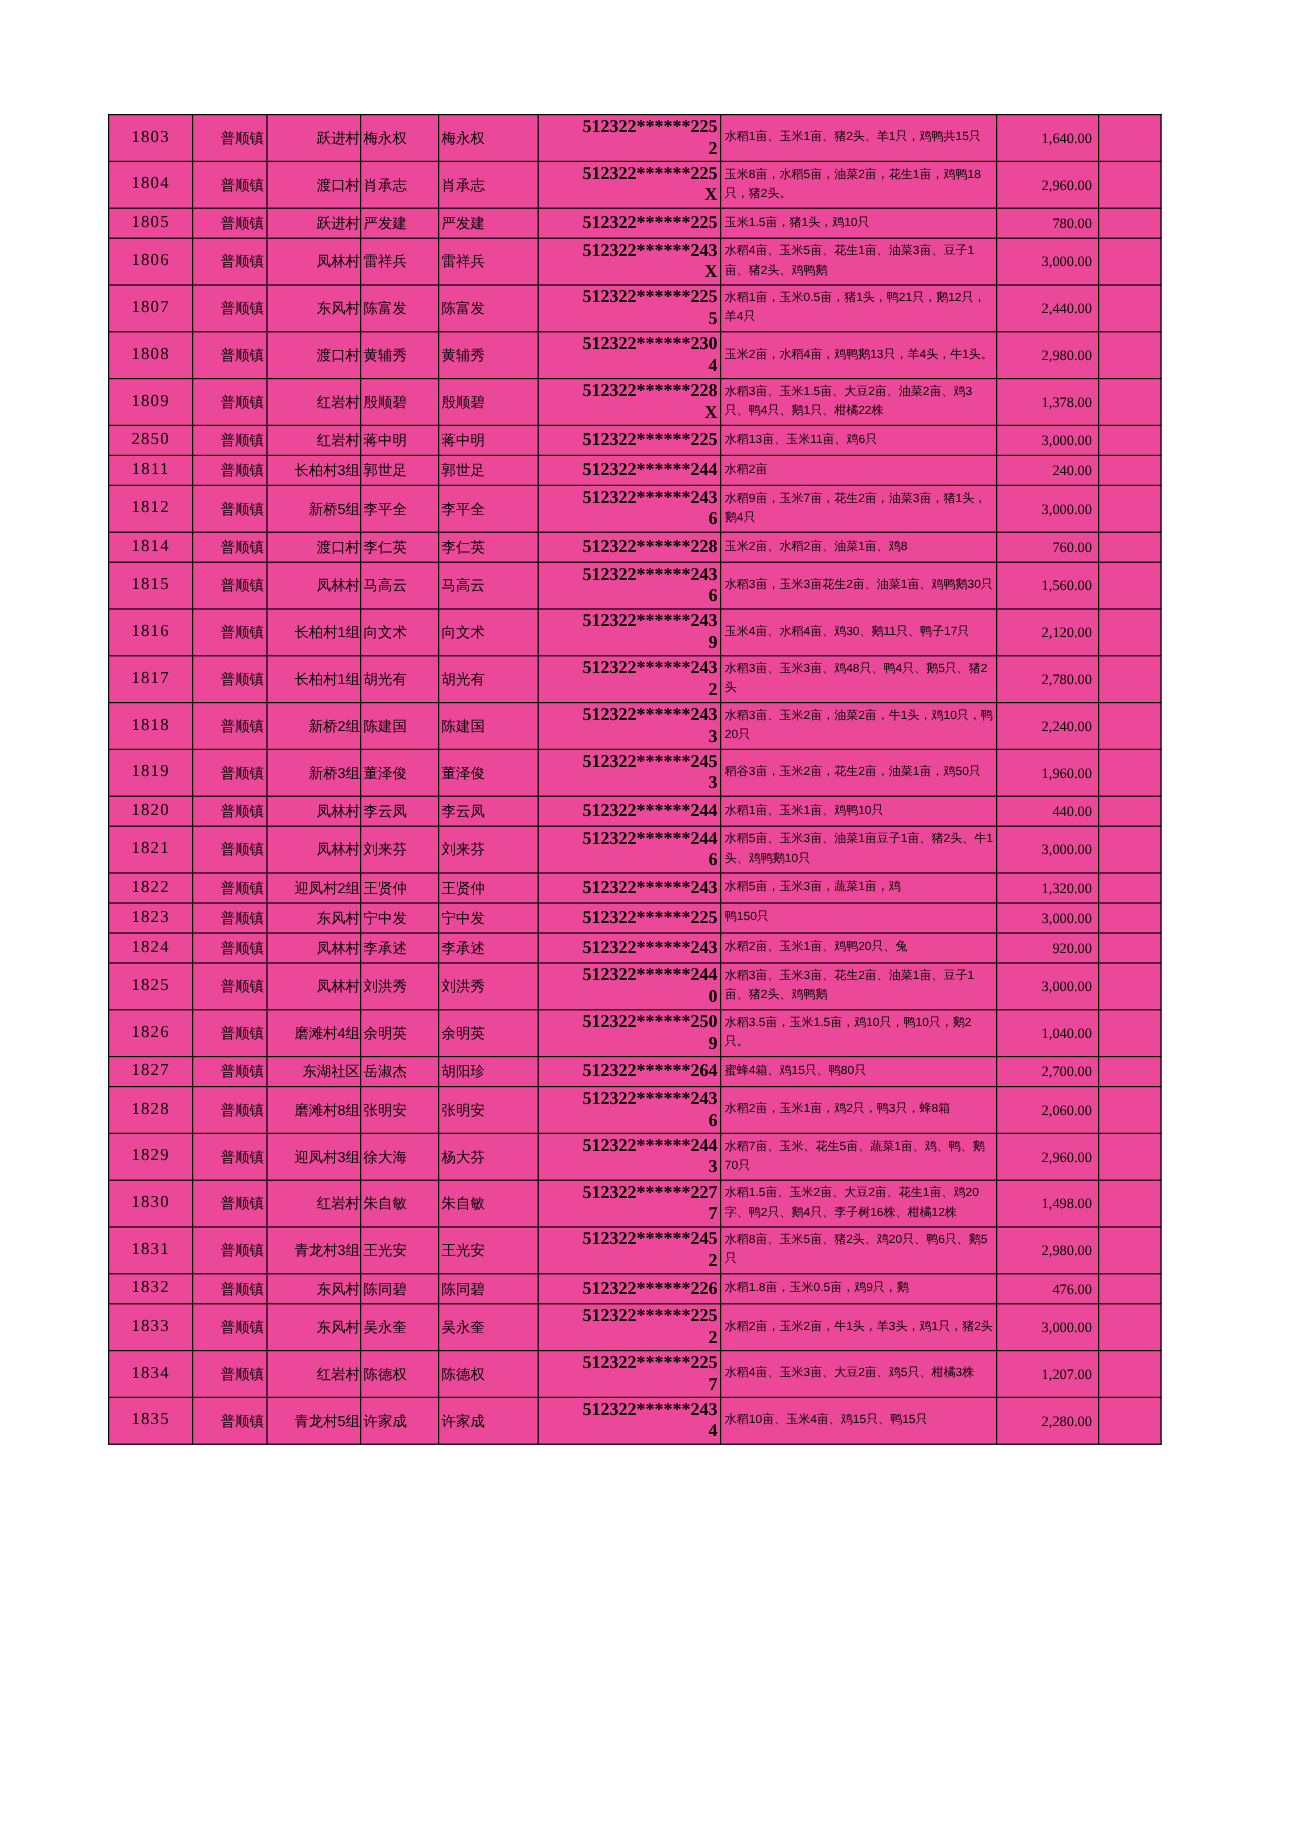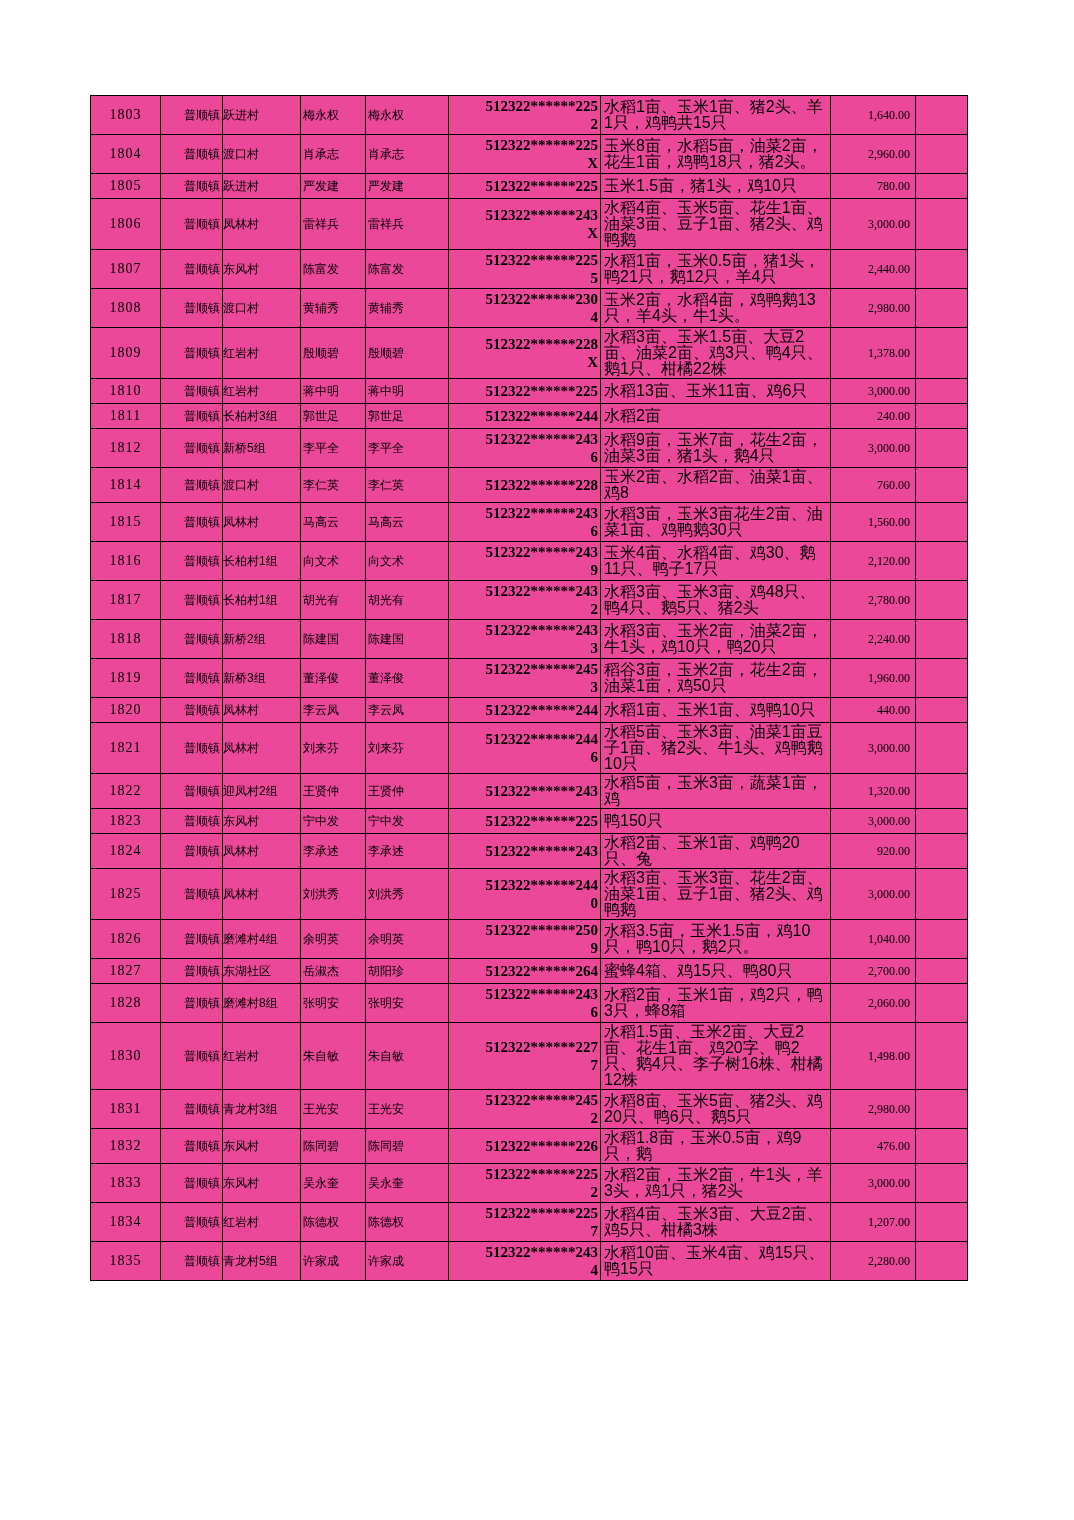--- a/index.html
+++ b/index.html
@@ -19,26 +19,26 @@
   }
   td {
     border:1px solid #000;
     vertical-align:middle;
     padding:1px 2px;
     overflow:hidden;
     height:22px;
   }
   .c-no    { width:70px;  text-align:center; font-size:14px; font-family:"Liberation Serif","DejaVu Serif",serif; letter-spacing:1px; }
   .c-town  { width:62px;  text-align:right; font-size:12px; }
-  .c-vil   { width:78px;  text-align:left; font-size:12px; padding:1px 0; }
+  .c-vil   { width:78px;  text-align:right; font-size:12px; padding:1px 0; }
   .c-n1    { width:65px;  text-align:left;   font-size:12px; }
   .c-n2    { width:83px;  text-align:left;   font-size:12px; }
   .c-id    { width:152px; text-align:right; font-size:15px; font-family:"Liberation Serif","DejaVu Serif",serif; line-height:18px;font-weight:bold; }
   .c-id div:empty { display:none; }
-  .c-desc  { width:230px; text-align:left;   font-size:16px; line-height:16px; padding-left:3px; }
+  .c-desc  { width:230px; text-align:left;   font-size:10px; line-height:16px; padding-left:3px; }
   .c-amt   { width:85px;  text-align:right;  font-size:12px; padding-right:5px; font-family:"Liberation Serif","DejaVu Serif",serif; }
   .c-end   { width:52px; }
 </style>
 </head>
 <body>
 
 <div class="sheet">
   <table>
     <colgroup>
       <col style="width:70px">
@@ -151,21 +151,21 @@
     <td class="c-id">
       <div>512322******228</div>
       <div>X</div>
     </td>
     <td class="c-desc">水稻3亩、玉米1.5亩、大豆2亩、油菜2亩、鸡3只、鸭4只、鹅1只、柑橘22株</td>
     <td class="c-amt">1,378.00</td>
     <td class="c-end"></td>
   </tr>
 
   <tr>
-    <td class="c-no">1810</td>
+    <td class="c-no">2850</td>
     <td class="c-town">普顺镇</td>
     <td class="c-vil">红岩村</td>
     <td class="c-n1">蒋中明</td>
     <td class="c-n2">蒋中明</td>
     <td class="c-id">
       <div>512322******225</div>
 
     </td>
     <td class="c-desc">水稻13亩、玉米11亩、鸡6只</td>
     <td class="c-amt">3,000.00</td>
@@ -421,20 +421,34 @@
     <td class="c-n2">张明安</td>
     <td class="c-id">
       <div>512322******243</div>
       <div>6</div>
     </td>
     <td class="c-desc">水稻2亩，玉米1亩，鸡2只，鸭3只，蜂8箱</td>
     <td class="c-amt">2,060.00</td>
     <td class="c-end"></td>
   </tr>
 
+  <tr>
+    <td class="c-no">1829</td>
+    <td class="c-town">普顺镇</td>
+    <td class="c-vil">迎凤村3组</td>
+    <td class="c-n1">徐大海</td>
+    <td class="c-n2">杨大芬</td>
+    <td class="c-id">
+      <div>512322******244</div>
+      <div>3</div>
+    </td>
+    <td class="c-desc">水稻7亩、玉米、花生5亩、蔬菜1亩、鸡、鸭、鹅70只</td>
+    <td class="c-amt">2,960.00</td>
+    <td class="c-end"></td>
+  </tr>
 
   <tr>
     <td class="c-no">1830</td>
     <td class="c-town">普顺镇</td>
     <td class="c-vil">红岩村</td>
     <td class="c-n1">朱自敏</td>
     <td class="c-n2">朱自敏</td>
     <td class="c-id">
       <div>512322******227</div>
       <div>7</div>

